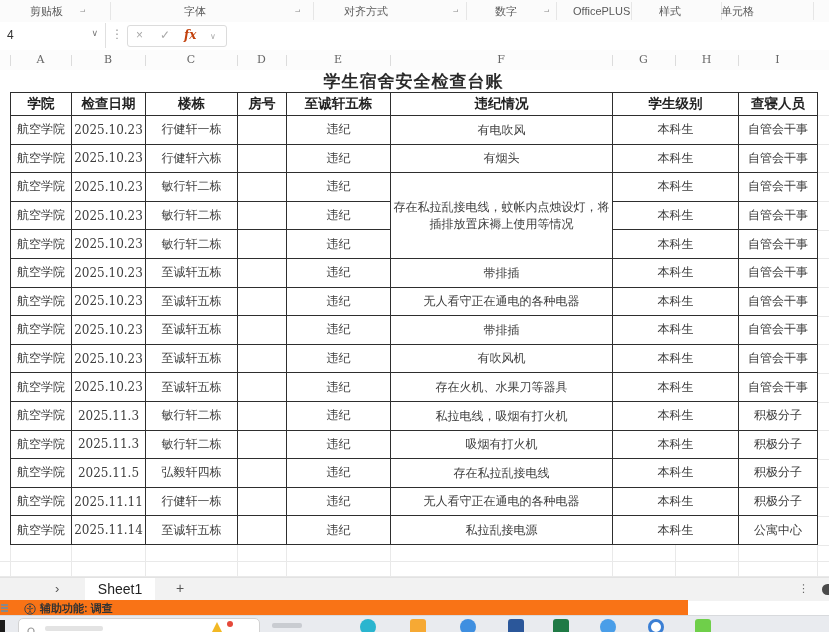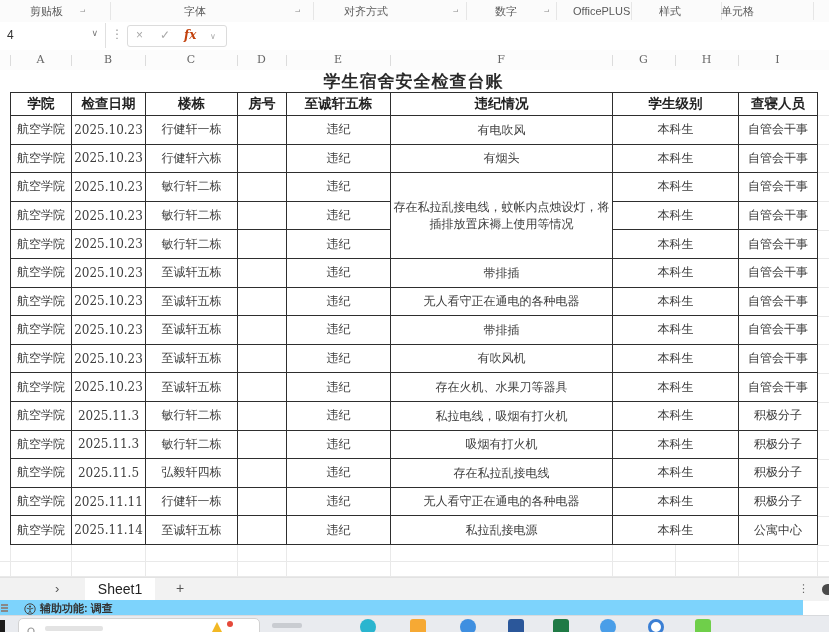--- a/index.html
+++ b/index.html
@@ -41,21 +41,21 @@
   table.grid tbody td.viol{line-height:1.35;}
   
   .tabbar{position:absolute;left:0;top:577px;width:829px;height:23px;background:#f2f2f2;border-top:1px solid #e2e2e2;}
   .tabnav{position:absolute;left:55px;top:3px;font-size:13px;color:#555;cursor:pointer;}
   .stab{position:absolute;left:85px;top:0;width:70px;height:22px;background:#ffffff;border-bottom:2.5px solid #1e7145;
     text-align:center;font-size:14px;color:#222;line-height:22px;cursor:pointer;}
   .addtab{position:absolute;left:176px;top:2px;font-size:14px;color:#555;cursor:pointer;}
   .tabdots{position:absolute;left:798px;top:4px;font-size:11px;color:#666;cursor:pointer;}
   .tabedge{position:absolute;left:822px;top:6px;width:14px;height:11px;background:#4a4a4a;border-radius:6px 0 0 6px;}
   
-  .statusbar{position:absolute;left:0;top:600px;width:803px;height:15px;background:#7dd3fc;}
+  .statusbar{position:absolute;left:0;top:600px;width:688px;height:15px;background:#f97316;}
   .statfrag{position:absolute;left:1px;top:4px;width:7px;height:8px;overflow:hidden;}
   .statfrag i{display:block;width:7px;height:2px;background:#888;margin-bottom:1px;}
   .acc{position:absolute;left:24px;top:1px;}
   .stattext{position:absolute;left:40px;top:1px;font-size:11px;font-weight:bold;color:#333;}
   
   .taskbar{position:absolute;left:0;top:615px;width:829px;height:17px;background:#e9ebef;border-top:1px solid #d8dadd;}
   .tb-frag{position:absolute;left:0;top:4px;width:5px;height:13px;background:#1b1b1b;}
   .searchbox{position:absolute;left:18px;top:2px;width:240px;height:20px;background:#ffffff;border:1px solid #d2d2d2;border-radius:5px;}
   .mag{position:absolute;left:8px;top:4px;}
   .ph{position:absolute;left:26px;top:7px;width:58px;height:5px;background:#e3e3e3;border-radius:2px;}

